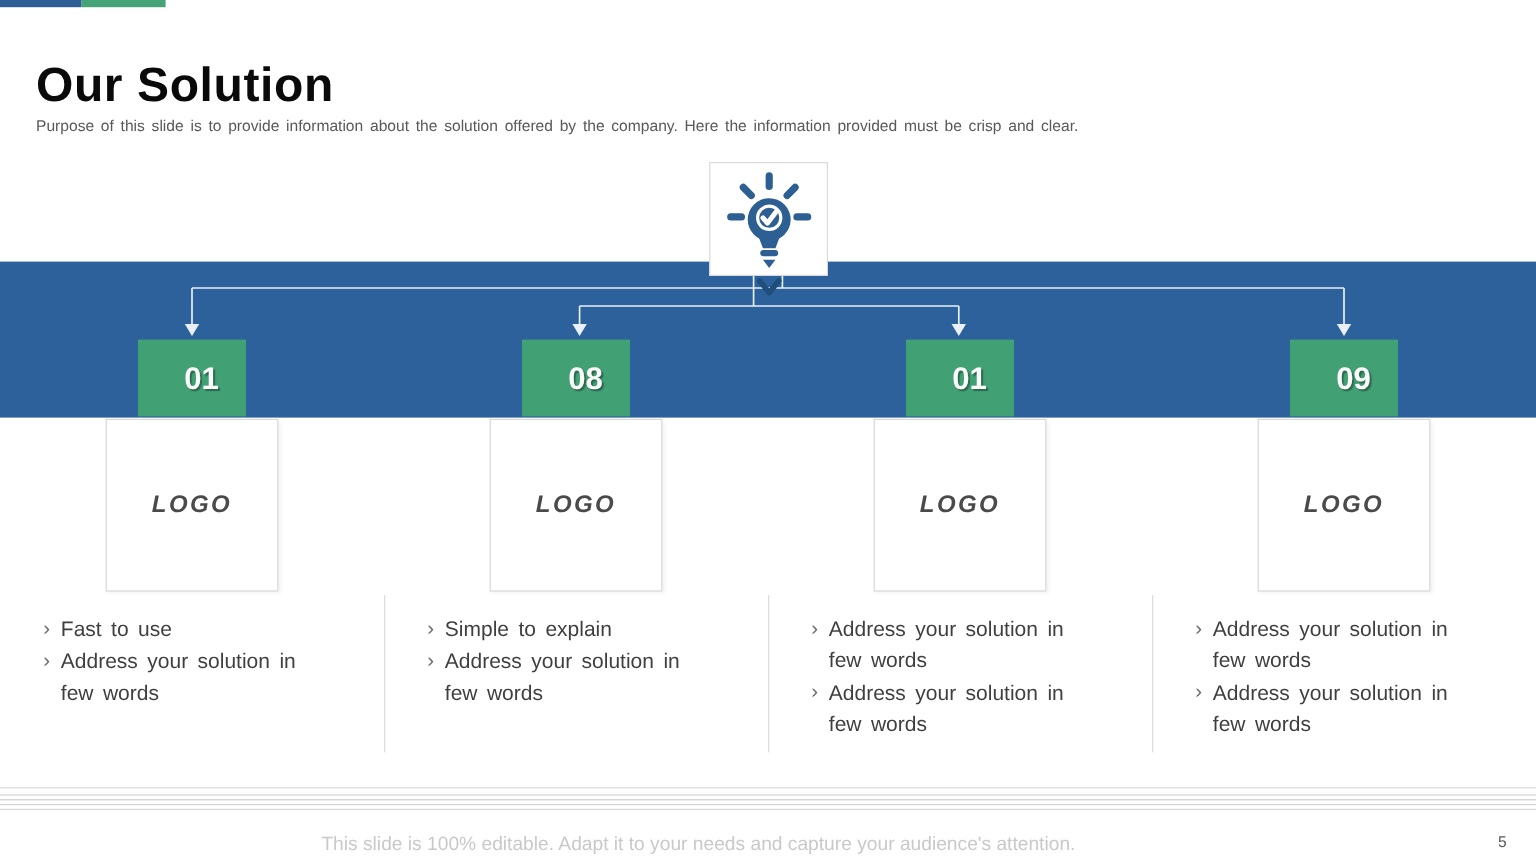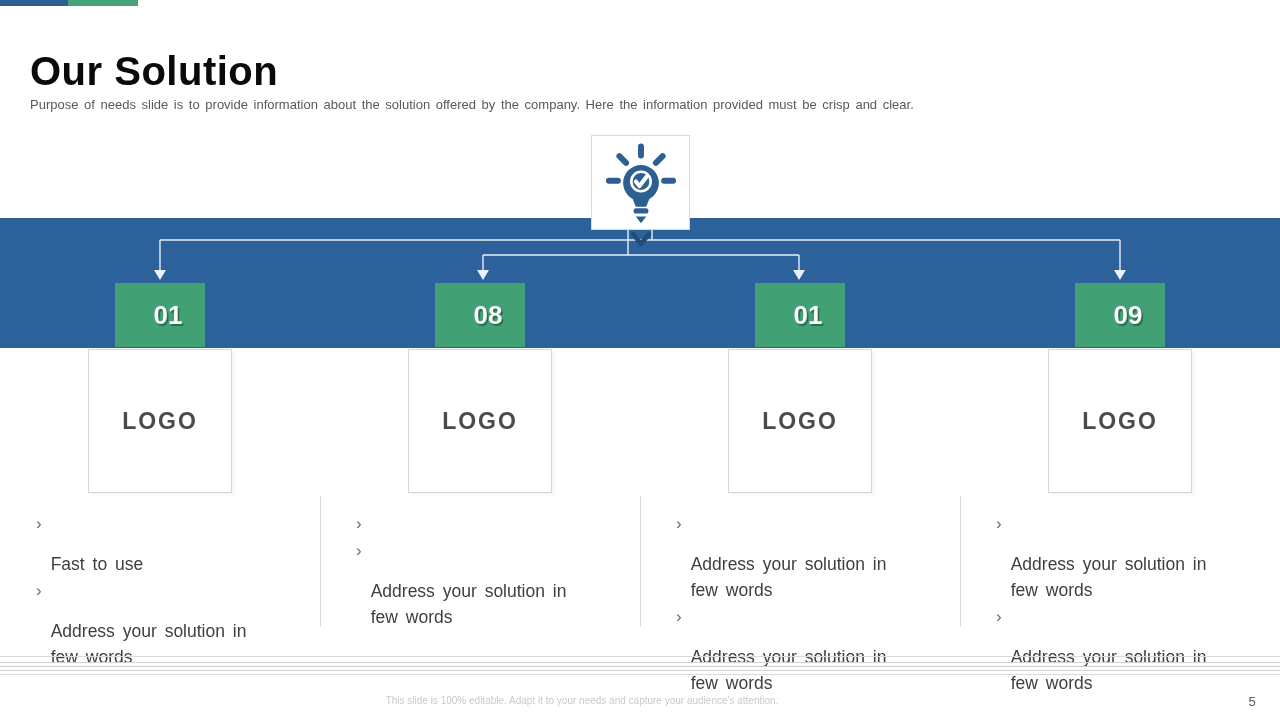--- a/index.html
+++ b/index.html
@@ -31,52 +31,52 @@
 
   .num-box{position:absolute;top:283px;width:90px;height:64px;background:var(--green);
            display:flex;align-items:center;justify-content:center;padding-left:16px;}
   .num-box span{font-size:26px;font-weight:bold;color:#FAFAFA;
                 text-shadow:1.5px 1.5px 1px rgba(0,0,0,0.35);}
   .num-1{left:115px;} .num-2{left:435px;} .num-3{left:755px;} .num-4{left:1075px;}
 
   .logo-box{position:absolute;top:349px;width:144px;height:144px;background:#fff;
             border:1px solid #D7D7D7;box-shadow:2px 2px 3px rgba(0,0,0,0.05);
             display:flex;align-items:center;justify-content:center;}
-  .logo-box span{font-size:23px;font-weight:bold;letter-spacing:2px;color:var(--logo-gray);}
+  .logo-box span{font-size:20px;font-weight:bold;letter-spacing:2px;color:var(--logo-gray);font-style:italic;}
   .logo-1{left:88px;} .logo-2{left:408px;} .logo-3{left:728px;} .logo-4{left:1048px;}
 
   .bullets{position:absolute;top:511px;width:240px;}
   .bul-1{left:36px;} .bul-2{left:356px;} .bul-3{left:676px;} .bul-4{left:996px;}
   .bullet-row{display:flex;gap:9px;margin-bottom:1px;}
   .bchar{font-size:17px;line-height:26px;color:#6a6a6a;flex:0 0 auto;}
-  .btext{font-size:17.5px;line-height:26px;color:var(--text-dark);word-spacing:3px;width:212px;margin-top:40px;}
+  .btext{font-size:17.5px;line-height:26px;color:var(--text-dark);word-spacing:3px;width:212px;}
 
   .vdivider{position:absolute;top:496px;height:131px;width:1px;background:var(--divider);}
   .div-1{left:320px;} .div-2{left:640px;} .div-3{left:960px;}
 
   .stripe{position:absolute;left:0;width:1280px;height:1px;}
   .s1{top:656px;background:#DADADA;} .s2{top:662px;background:#D2D2D2;}
   .s3{top:666px;background:#CDCDCD;} .s4{top:670px;background:#D2D2D2;}
   .s5{top:674px;background:#DADADA;}
 
   .footer-note{position:absolute;left:0;top:695px;width:1164px;text-align:center;
-               font-size:10px;color:var(--footer-gray);}
+               font-size:16px;color:var(--footer-gray);}
   .page-number{position:absolute;left:1240px;top:694px;width:24px;text-align:center;
                font-size:13px;color:var(--text-gray);}
 </style>
 </head>
 <body>
 
 <div class="slide">
 
   <div class="accent-bar blue"></div>
   <div class="accent-bar green"></div>
 
   <h1 class="title">Our Solution</h1>
-  <p class="subtitle">Purpose of needs slide is to provide  information  about the solution offered  by the company. Here the information  provided  must be crisp and clear.</p>
+  <p class="subtitle">Purpose of this slide is to provide  information  about the solution offered  by the company. Here the information  provided  must be crisp and clear.</p>
 
   <div class="band"></div>
 
   <svg class="connectors" viewBox="0 0 1280 720" fill="none">
     <g stroke="#E9F0F7" stroke-width="1.4">
       <path d="M160 240 H1120"></path>
       <path d="M160 240 V271"></path>
       <path d="M1120 240 V271"></path>
       <path d="M483 255 H799"></path>
       <path d="M483 255 V271"></path>
@@ -143,20 +143,21 @@
       <span class="btext">Fast to use</span>
       </div>
     <div class="bullet-row">
       <span class="bchar">›</span>
       <span class="btext">Address  your solution in few words</span>
       </div>
   </div>
   <div class="bullets bul-2">
     <div class="bullet-row">
       <span class="bchar">›</span>
+      <span class="btext">Simple  to explain</span>
       </div>
     <div class="bullet-row">
       <span class="bchar">›</span>
       <span class="btext">Address  your solution in few words</span>
       </div>
   </div>
   <div class="bullets bul-3">
     <div class="bullet-row">
       <span class="bchar">›</span>
       <span class="btext">Address  your solution in few words</span>

